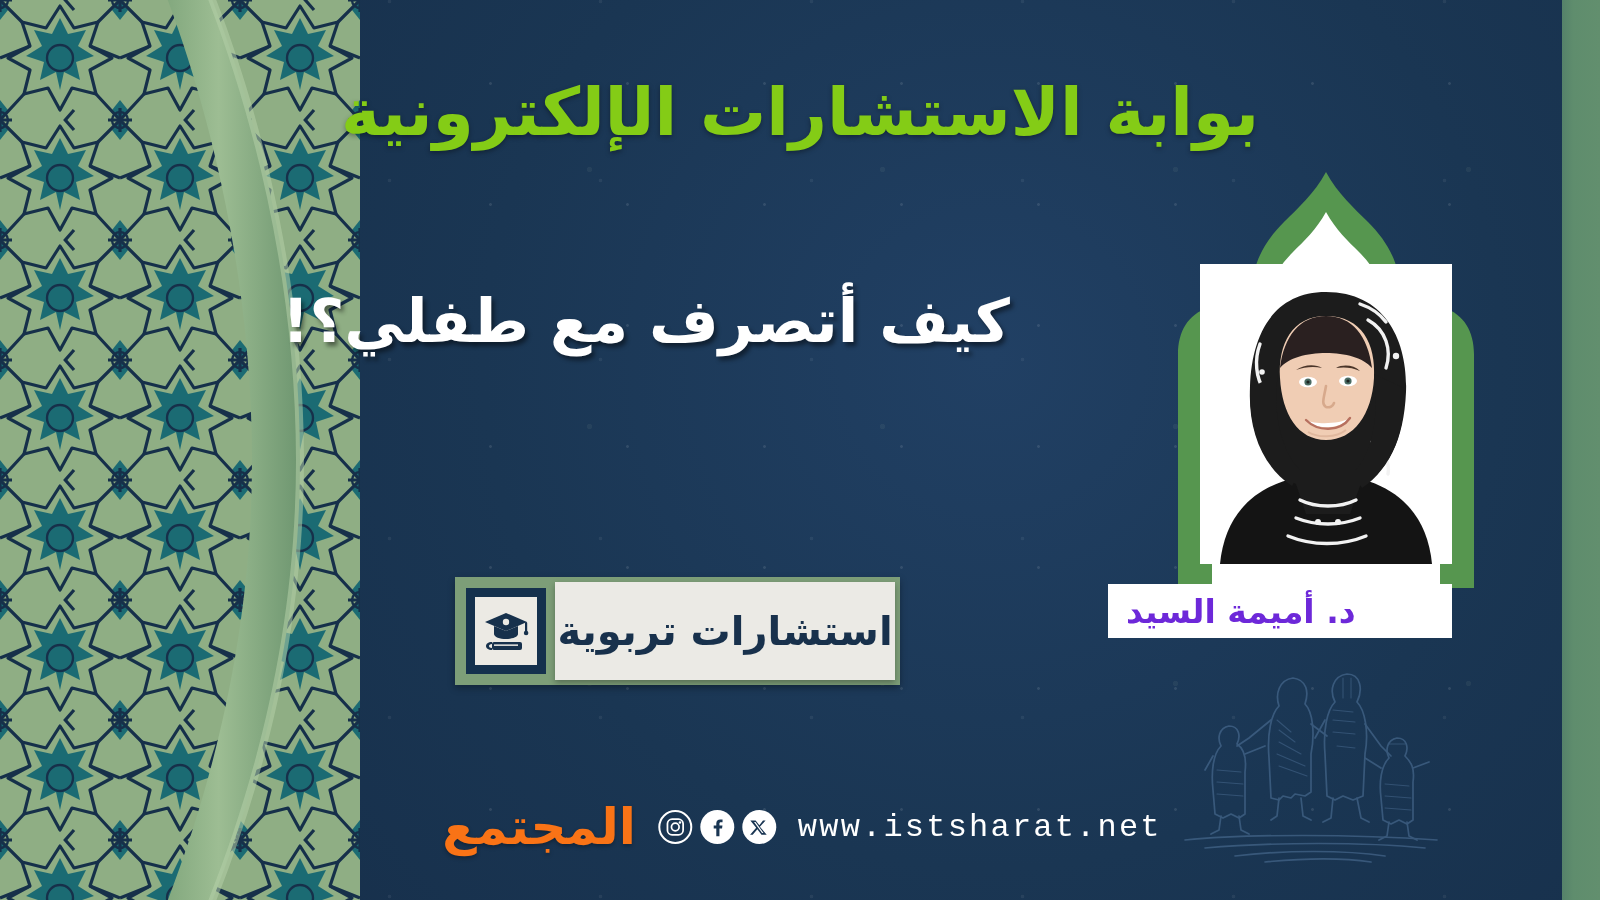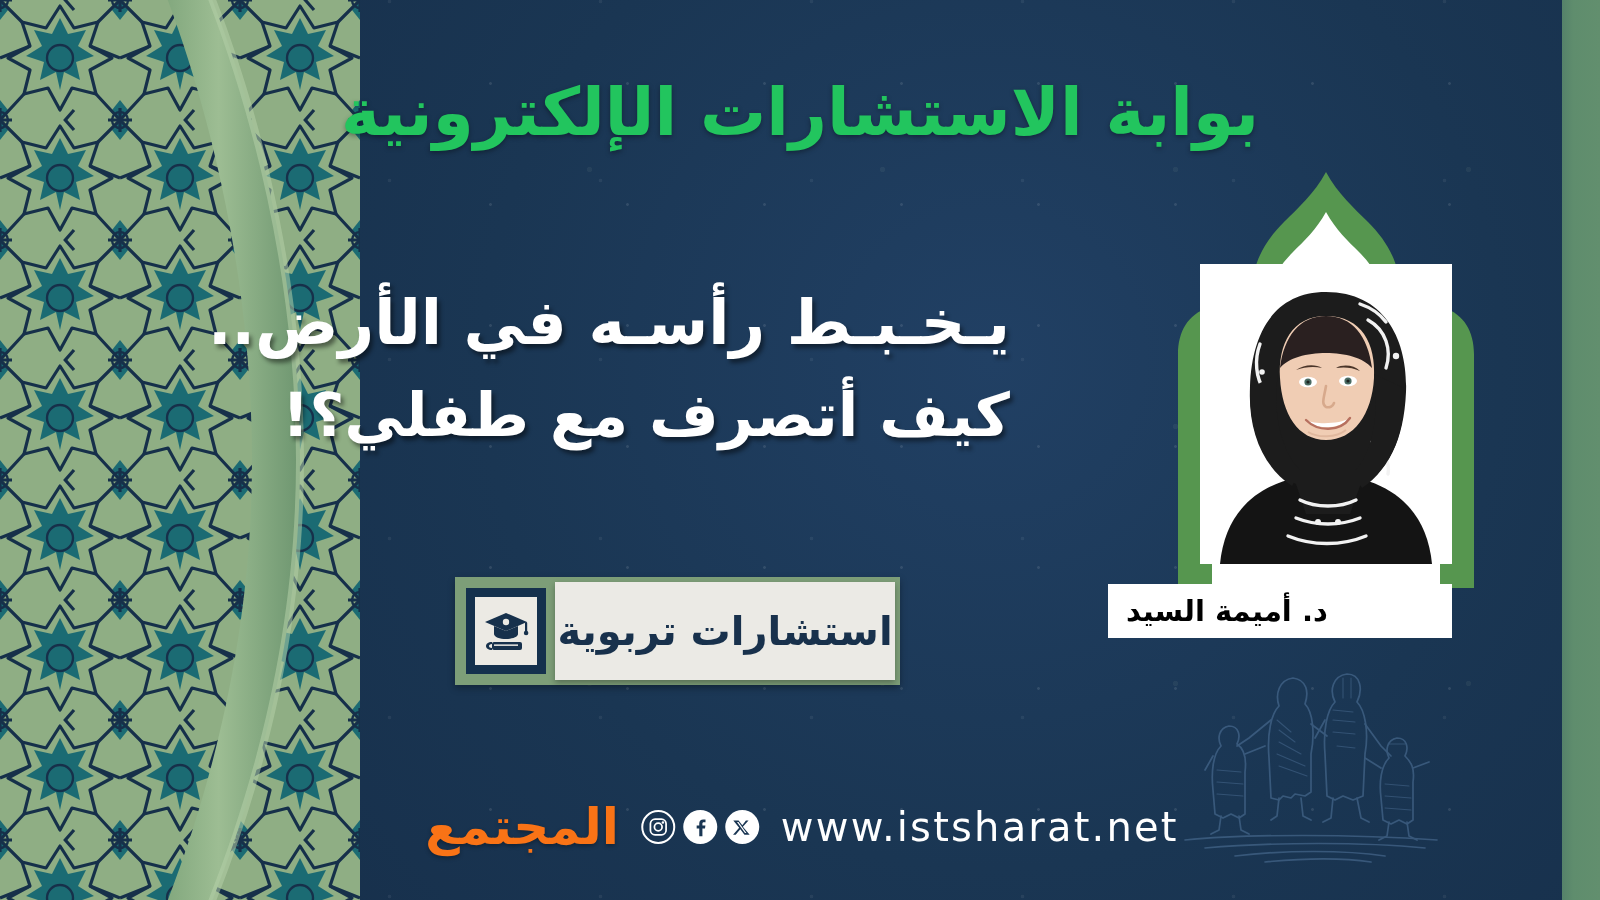--- a/index.html
+++ b/index.html
@@ -78,21 +78,21 @@
     top: 38px;
     left: 50%;
     transform: translateX(-50%);
     width: 700px;
     height: 150px;
     display: flex;
     align-items: center;
     justify-content: center;
   }
   .header-calligraphy .calli-text {
-    color: #22c55e;
+    color: #84cc16;
     font-size: 66px;
     font-weight: 700;
     letter-spacing: -2px;
     line-height: 1.25;
     white-space: nowrap;
     text-shadow: 0 2px 5px rgba(0,0,0,.35);
   }
 
   
   .headline {
@@ -200,22 +200,22 @@
     height: 54px;
     background: #ffffff;
     display: flex;
     align-items: center;
     justify-content: flex-end;
     padding-left: 18px;
     padding-right: 22px;
     box-sizing: border-box;
   }
   .nameplate .doctor-name {
-    color: #000000;
-    font-size: 29px;
+    color: #6d28d9;
+    font-size: 33px;
     font-weight: 700;
     letter-spacing: -.5px;
     white-space: nowrap;
   }
 
   
   .family-sketch {
     position: absolute;
     right: 145px;
     bottom: 35px;
@@ -259,24 +259,25 @@
     align-items: center;
     justify-content: center;
   }
   .social-icon.filled { background: #ffffff; }
   .social-icon.outlined {
     border: 2.4px solid #ffffff;
     box-sizing: border-box;
   }
   .site-url {
     color: #ffffff;
-    font-size: 40px;
+    font-size: 32px;
     font-weight: 400;
     letter-spacing: 2.2px;
     white-space: nowrap;
+    font-family: Liberation Mono, monospace;
   }
 </style>
 </head>
 <body>
 
 <div id="poster">
 
   <div class="bg-base"></div>
   <div class="bg-speckle"></div>
 
@@ -354,21 +355,20 @@
                  C 344 300, 300 120, 240 -20 Z" fill="#b5cfa8" opacity=".55"></path>
       </g>
     </svg>
   </div>
 
   <div class="header-calligraphy">
     <div class="calli-text">بوابة الاستشارات الإلكترونية</div>
   </div>
 
   <div class="headline">
-    <div class="line l1">يـخـبـط رأسـه في الأرض..</div>
     <div class="line l2">كيف أتصرف مع طفلي؟!</div>
   </div>
 
   <div class="badge">
     <div class="badge-green"></div>
     <div class="badge-icon-box">
       <div class="badge-icon-inner">
         <svg width="48" height="48" viewBox="0 0 48 48" xmlns="http://www.w3.org/2000/svg">
           <g fill="#17314c">
 

